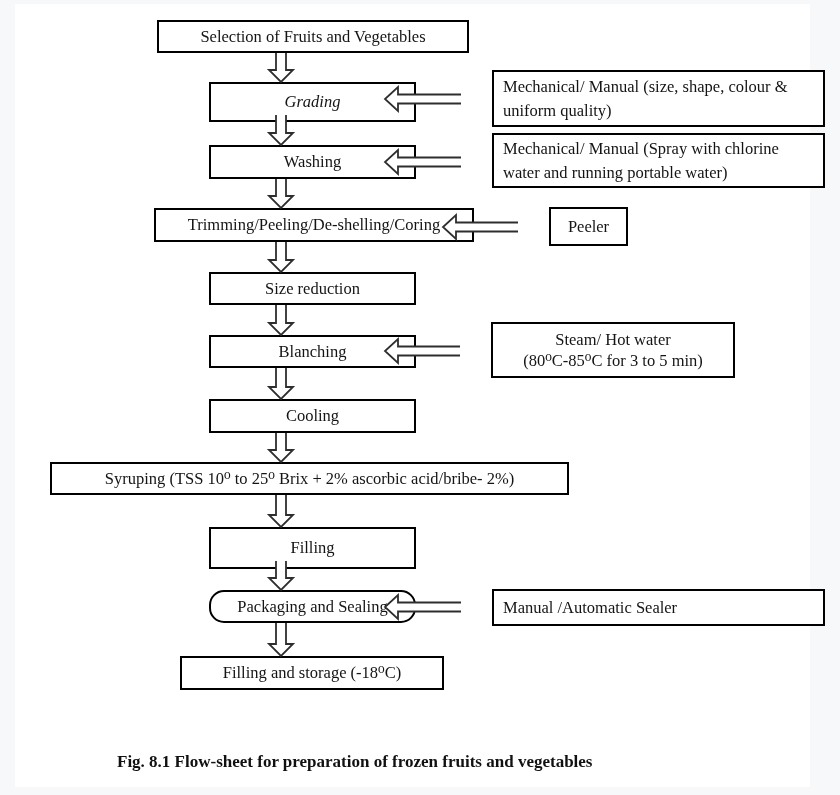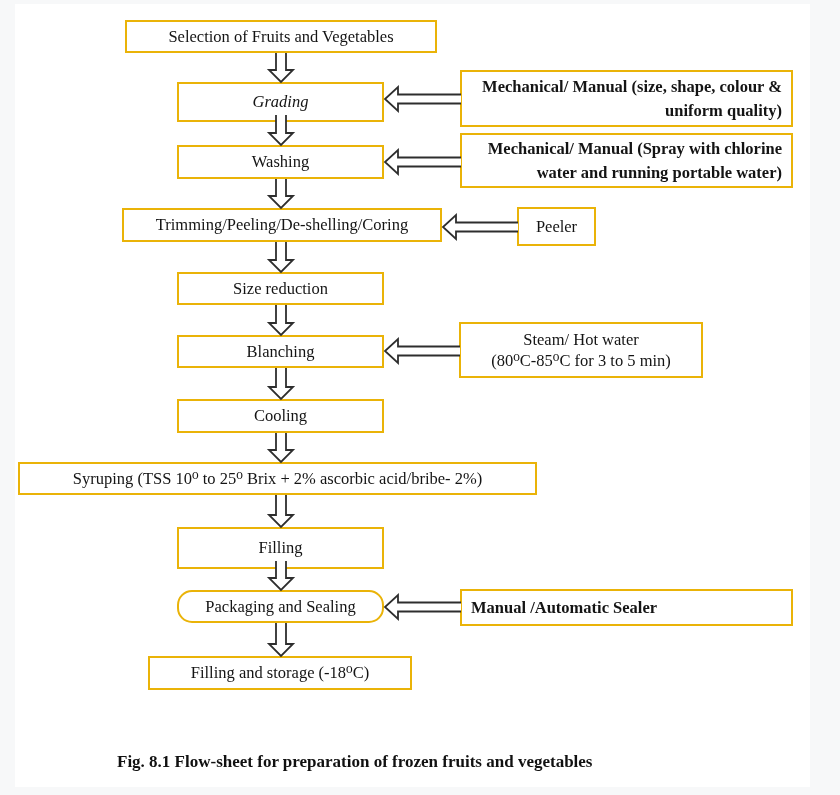--- a/index.html
+++ b/index.html
@@ -14,35 +14,35 @@
     left: 0; top: 0; width: 840px; height: 795px;
   }
   .paper {
     position: absolute;
     left: 15px; top: 4px; width: 795px; height: 783px;
     background: #ffffff;
   }
   .fc-box {
     position: absolute;
     background: #ffffff;
-    border: 2px solid #eab308;
+    border: 2px solid #000000;
     color: #141414;
     font-size: 16.5px;
     line-height: 1.3;
     display: flex;
     align-items: center;
     justify-content: center;
     text-align: center;
+    margin-left: 32px;
   }
   .fc-box.left-align {
     justify-content: flex-start;
-    text-align: right;
+    text-align: left;
     padding: 4px 9px;
     line-height: 1.42;
-    font-weight: bold;
   }
   .fc-box.two-line {
     flex-direction: column;
     justify-content: center;
   }
   svg.arrow { position: absolute; overflow: visible; }
   .caption {
     position: absolute;
     left: 117px; top: 752px;
     font-weight: bold;

